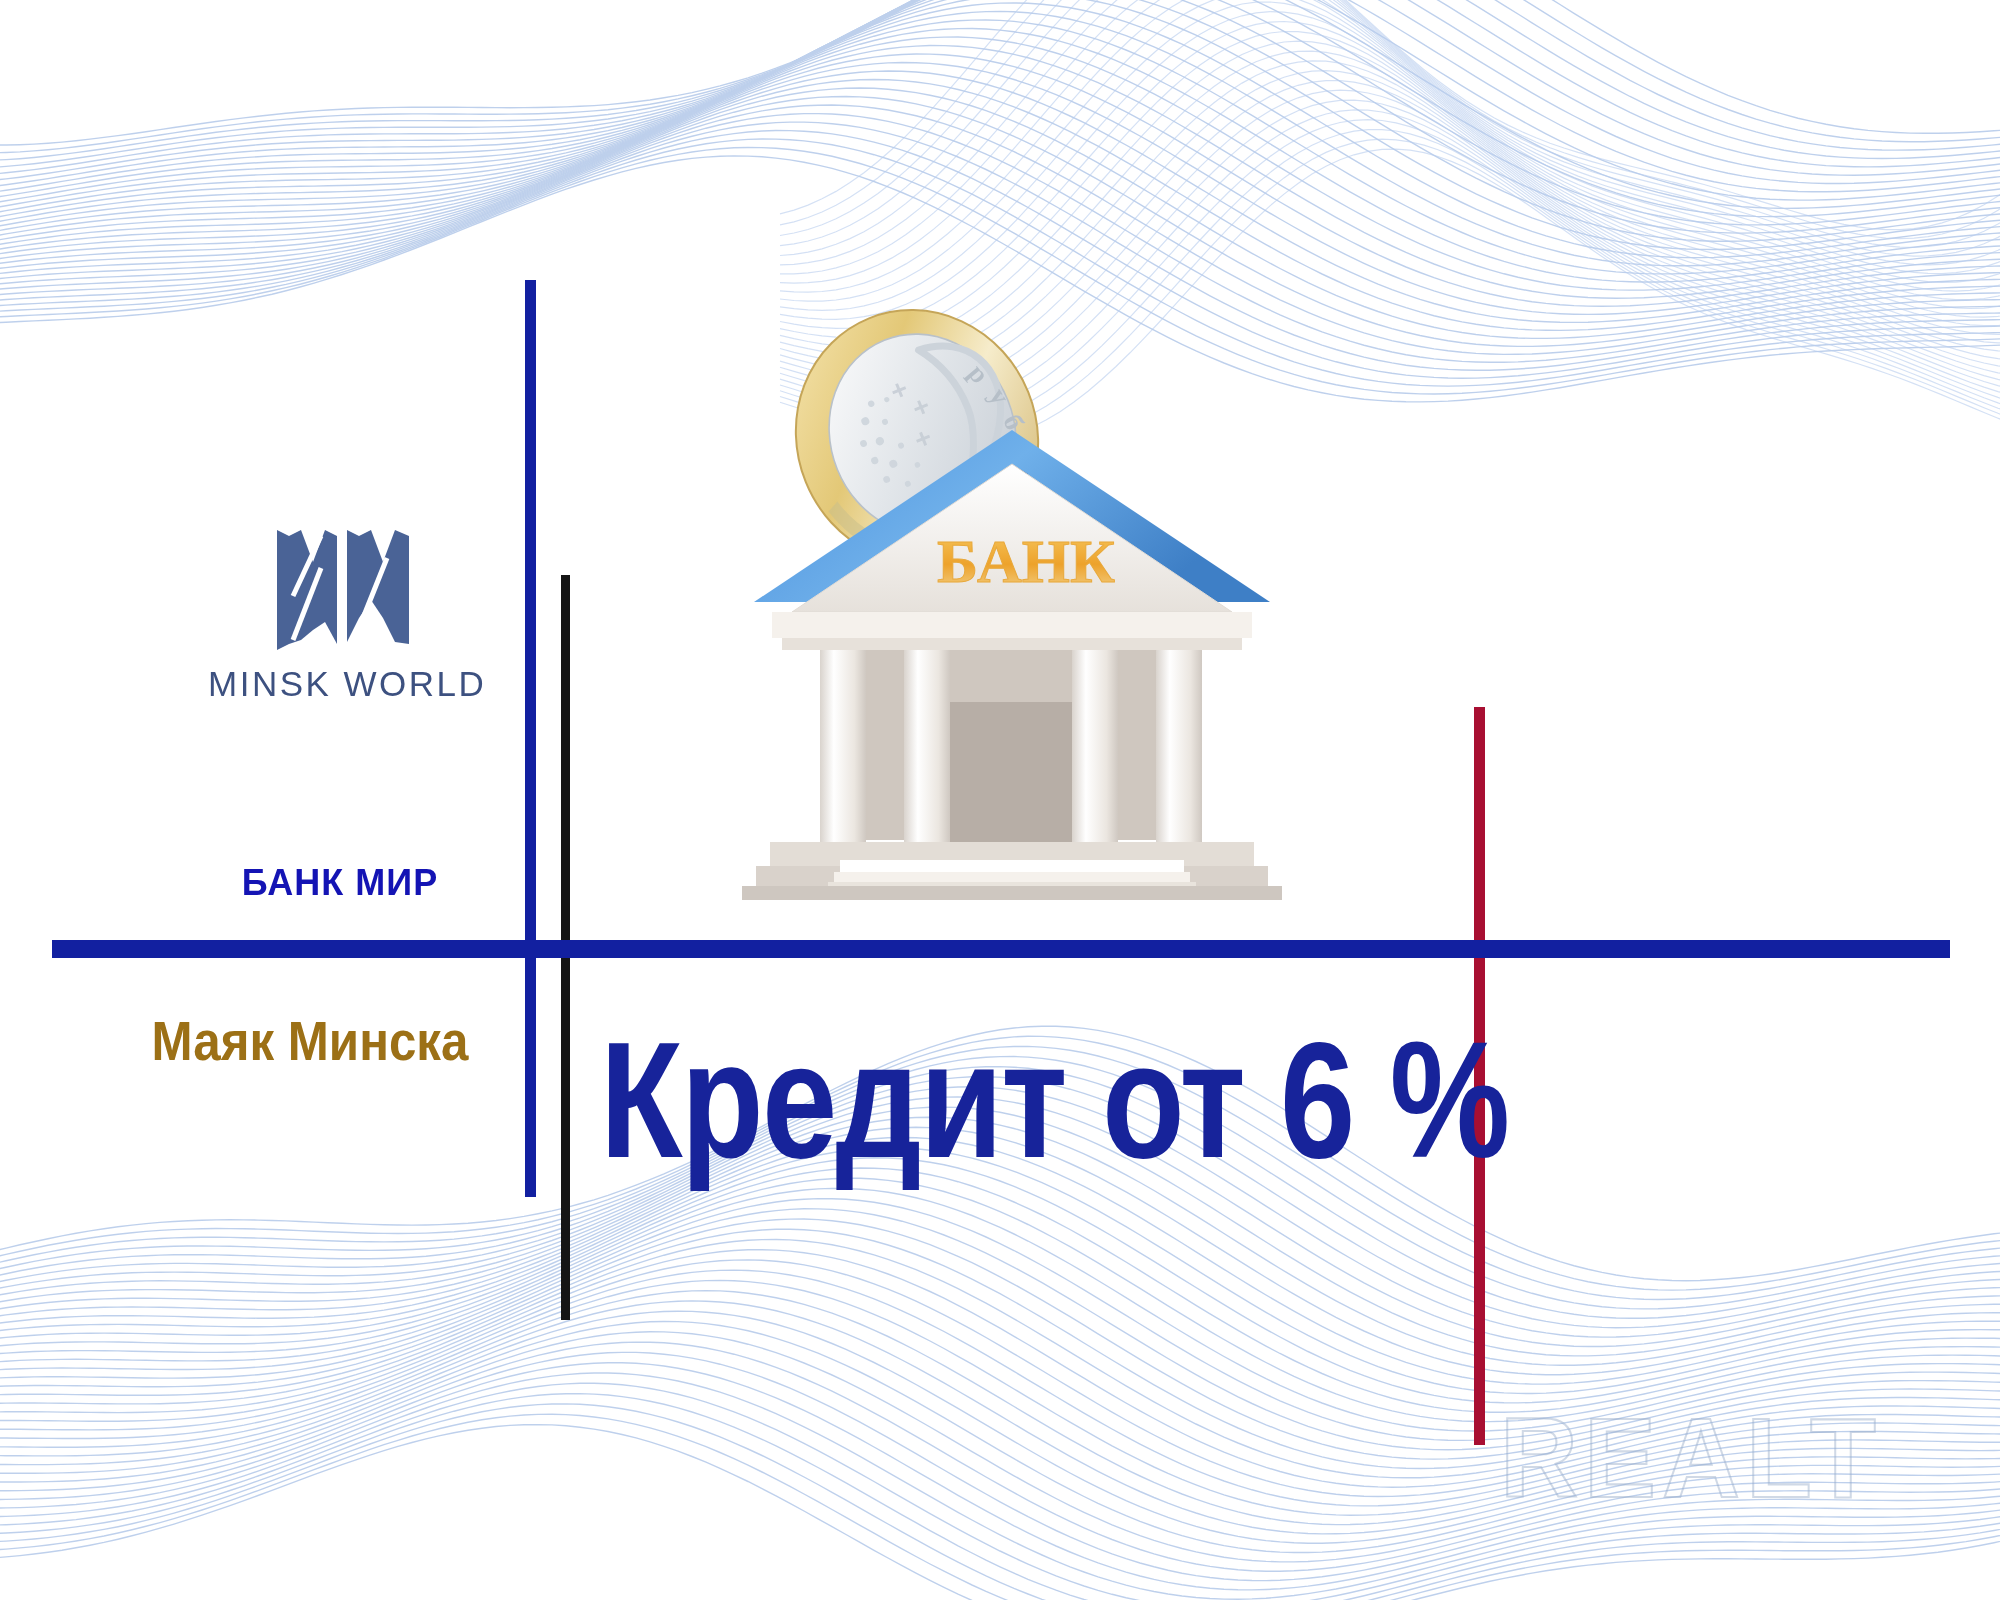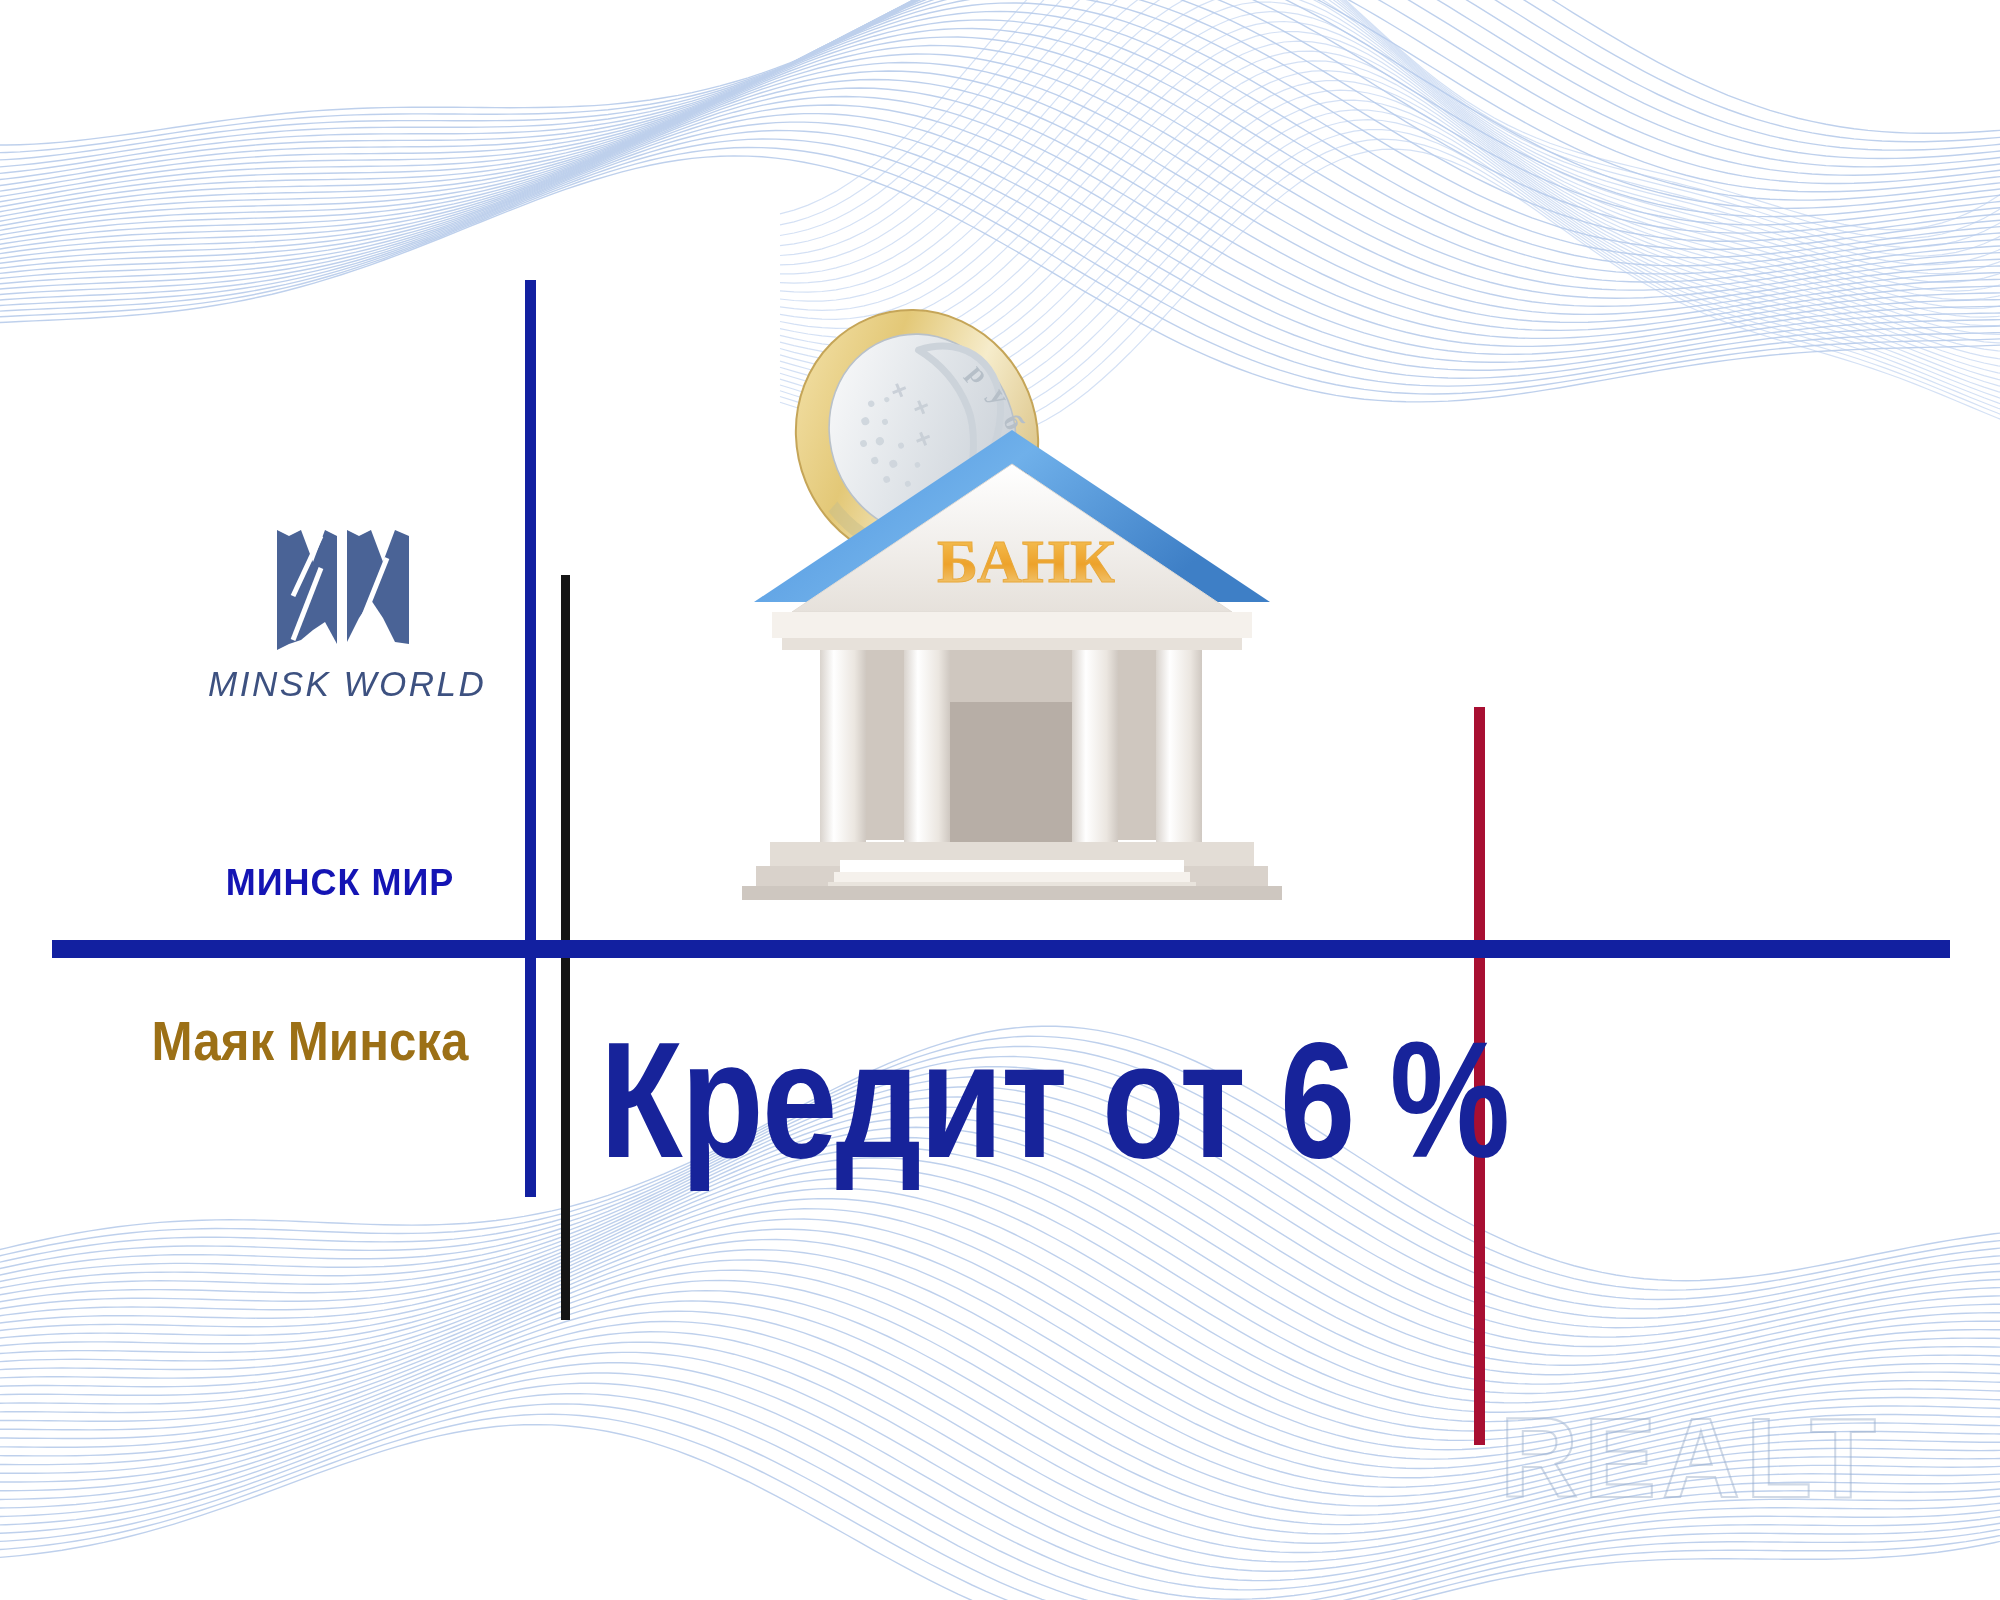--- a/index.html
+++ b/index.html
@@ -40,21 +40,20 @@
     display: block;
   }
   .mw-wordmark {
     font-family: "Liberation Sans", sans-serif;
     font-size: 35px;
     letter-spacing: 2.5px;
     color: #3d5180;
     font-weight: 400;
     margin-top: 12px;
     white-space: nowrap;
-    font-style: italic;
   }
 
   .minsk-mir-label {
     position: absolute;
     left: 180px;
     top: 862px;
     width: 320px;
     text-align: center;
     font-family: "Liberation Sans", sans-serif;
     font-weight: bold;
@@ -316,21 +315,21 @@
 
       <g stroke="#ffffff" stroke-width="5" opacity="1">
         <line x1="30" y1="118" x2="58" y2="46"></line>
         <line x1="30" y1="74" x2="58" y2="14"></line>
         <line x1="100" y1="96" x2="124" y2="36"></line>
       </g>
     </svg>
     <div class="mw-wordmark">MINSK WORLD</div>
   </div>
 
-  <div class="minsk-mir-label">МИНСК МИР</div>
+  <div class="minsk-mir-label">БАНК МИР</div>
 
   <div class="mayak-label">Маяк Минска</div>
 
   <div class="rule-v-blue"></div>
   <div class="rule-v-black"></div>
   <div class="rule-v-red"></div>
   <div class="rule-h-blue"></div>
 
   <svg class="bank-art" viewBox="0 0 600 620">
     <defs>

